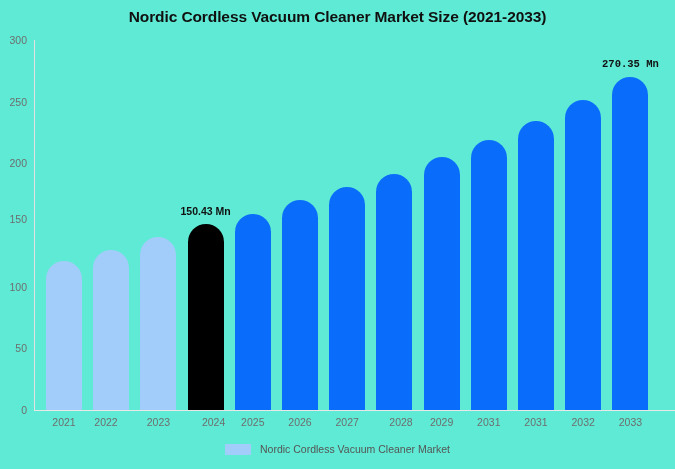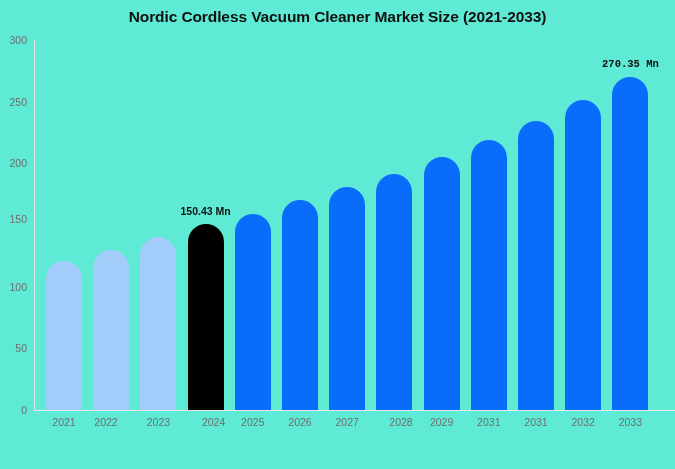--- a/index.html
+++ b/index.html
@@ -200,14 +200,18 @@
       <div class="xtick" style="left: 282px; width: 36px;">2026</div>
       <div class="xtick" style="left: 329.2px; width: 36px;">2027</div>
       <div class="xtick" style="left: 383px; width: 36px;">2028</div>
       <div class="xtick" style="left: 423.6px; width: 36px;">2029</div>
       <div class="xtick" style="left: 470.8px; width: 36px;">2031</div>
       <div class="xtick" style="left: 518px; width: 36px;">2031</div>
       <div class="xtick" style="left: 565.2px; width: 36px;">2032</div>
       <div class="xtick" style="left: 612.4px; width: 36px;">2033</div>
     </div>
 
+  <div id="legend">
+    <span id="legend-swatch" style="background: rgb(162, 205, 250);"></span>
+    <span id="legend-label">Nordic Cordless Vacuum Cleaner Market</span>
+  </div>
 
 </div>
 
 </body></html>

